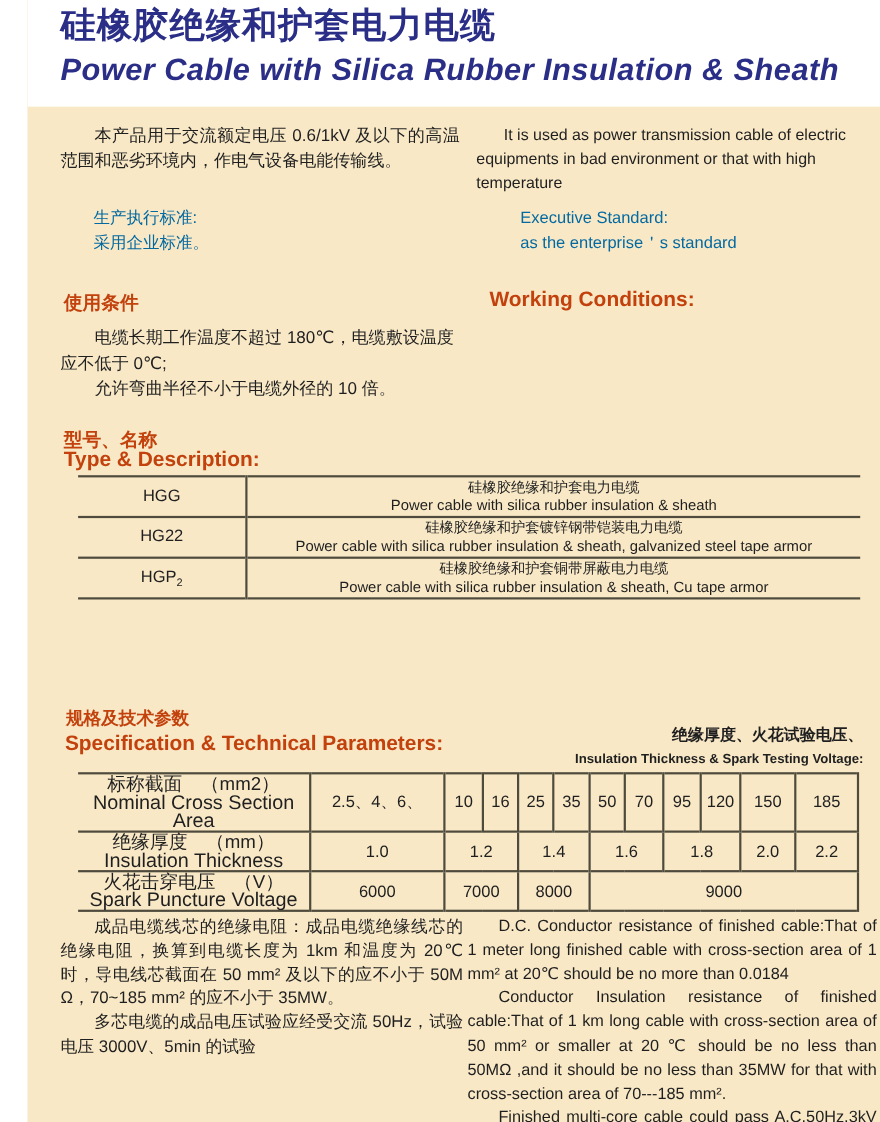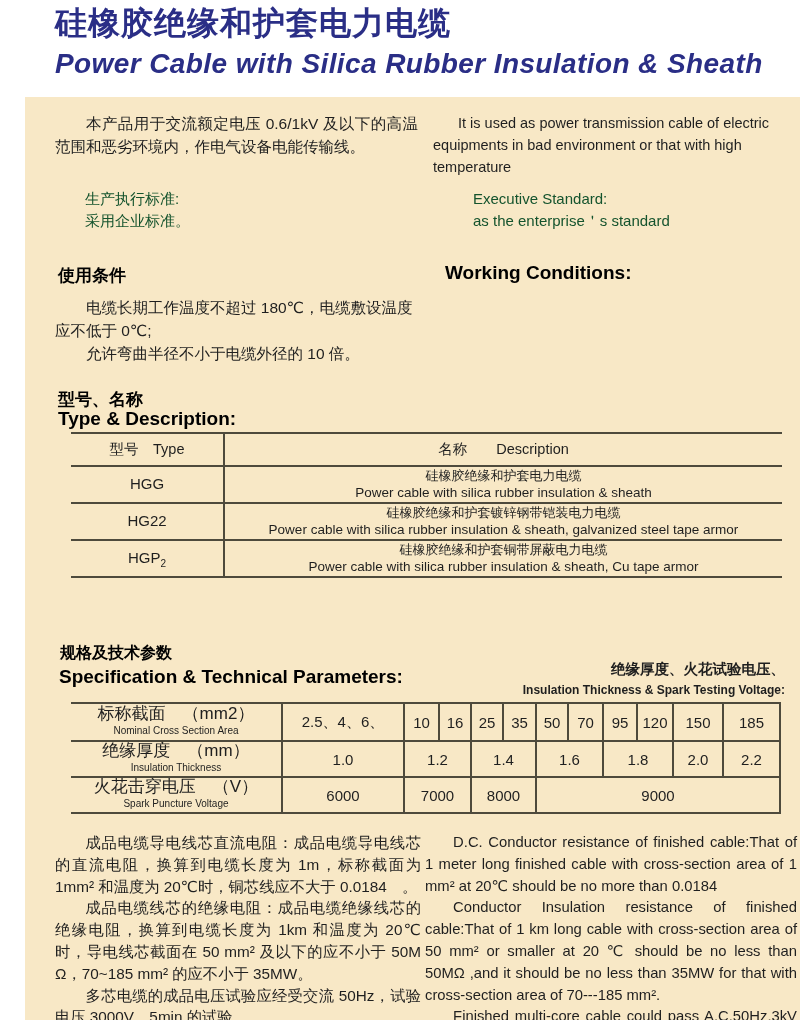--- a/index.html
+++ b/index.html
@@ -9,25 +9,25 @@
     color:#1F1F1F;
     margin-left:25px;
   }
   .top-band { position:absolute; left:0; top:0; width:800px; height:97px; background:#FFFFFF; }
   .title-zh { position:absolute; left:30px; top:2px; font-size:32px; font-weight:bold; color:#2A2E86; letter-spacing:1px; }
   .title-en { position:absolute; left:30px; top:48px; font-size:28px; font-weight:bold; font-style:italic; color:#2A2E86; letter-spacing:0.4px; white-space:nowrap; }
 
   .intro-zh { position:absolute; left:30px; top:112px; width:363px; font-size:15.5px; line-height:23px; text-align:justify; text-indent:2em; }
   .intro-en { position:absolute; left:408px; top:112px; width:362px; font-size:14.5px; line-height:22px; text-indent:25px; }
 
-  .std { font-size:15px; line-height:22px; color:#14532d; }
+  .std { font-size:15px; line-height:22px; color:#0369a1; }
   .std-zh { position:absolute; left:60px; top:188px; }
   .std-en { position:absolute; left:448px; top:188px; }
 
-  .h-blue { color:#000000; font-weight:bold; }
+  .h-blue { color:#c2410c; font-weight:bold; }
   .wc-head-zh { position:absolute; left:33px; top:264px; font-size:17px; }
   .wc-head-en { position:absolute; left:420px; top:262px; font-size:19px; }
   .wc-body-zh { position:absolute; left:30px; top:296px; width:366px; font-size:15.5px; line-height:23px; }
   .wc-body-zh p, .wc-body-en p, .notes p { margin:0; text-indent:2em; }
   .wc-body-en { position:absolute; left:406px; top:290px; width:366px; font-size:14.5px; line-height:23px; text-align:justify; }
 
   .ts-head-zh { position:absolute; left:33px; top:388px; font-size:17px; }
   .ts-head-en { position:absolute; left:33px; top:408px; font-size:19px; }
 
   table { border-collapse:collapse; table-layout:fixed; }
@@ -48,21 +48,21 @@
   .ss-right-zh { font-size:14.5px; font-weight:bold; line-height:19px; }
   .ss-right-en { font-size:12px; font-weight:bold; line-height:23px; }
 
   .t2 { position:absolute; left:46px; top:702px; width:709px; border-top:2px solid #4E4A3C; }
   .t2 tr { border-bottom:2px solid #4E4A3C; }
   .t2 td + td { border-left:2px solid #4E4A3C; }
   .t2 td:last-child { border-right:2px solid #4E4A3C; }
   .t2 .r1 { height:38px; } .t2 .r2 { height:36px; } .t2 .r3 { height:34px; }
   .t2 .val { font-size:15px; }
   .t2 .lbl .cell-zh { font-size:17px; line-height:17px; }
-  .t2 .lbl .cell-en { font-size:10px; line-height:17px; }
+  .t2 .lbl .cell-en { font-size:18px; line-height:17px; }
 
   .notes { text-align:justify; }
   .notes-zh { position:absolute; left:30px; top:832px; width:366px; font-size:15.3px; line-height:21.8px; }
   .notes-en { position:absolute; left:400px; top:832px; width:372px; font-size:14.8px; line-height:21.8px; }
   .notes-en p { text-indent:1.9em; }
 </style>
 </head>
 <body>
 
 <div class="page">
@@ -93,24 +93,20 @@
 
   <div class="h-blue ts-head-zh">型号、名称</div>
   <div class="h-blue ts-head-en">Type &amp; Description:</div>
 
   <table class="t1">
     <colgroup>
         <col style="width:153px">
         <col style="width:558px">
       </colgroup>
     <tbody>
-      <tr class="head-row">
-        <td>型号　Type</td>
-        <td>名称　　Description</td>
-      </tr>
       <tr class="data-row">
         <td class="type-cell"><span>HGG</span><sub></sub></td>
         <td>
           <div class="cell-zh">硅橡胶绝缘和护套电力电缆</div>
           <div class="cell-en">Power cable with silica rubber insulation &amp; sheath</div>
         </td>
       </tr>
       <tr class="data-row">
         <td class="type-cell"><span>HG22</span><sub></sub></td>
         <td>
@@ -188,21 +184,20 @@
         </td>
         <td class="val">6000</td>
         <td class="val" colspan="2">7000</td>
         <td class="val" colspan="2">8000</td>
         <td class="val" colspan="6">9000</td>
       </tr>
     </tbody>
   </table>
 
   <div class="notes notes-zh">
-    <p>成品电缆导电线芯直流电阻：成品电缆导电线芯的直流电阻，换算到电缆长度为 1m，标称截面为 1mm² 和温度为 20℃时，铜芯线应不大于 0.0184　。</p>
     <p>成品电缆线芯的绝缘电阻：成品电缆绝缘线芯的绝缘电阻，换算到电缆长度为 1km 和温度为 20℃时，导电线芯截面在 50 mm² 及以下的应不小于 50M Ω，70~185 mm² 的应不小于 35MW。</p>
     <p>多芯电缆的成品电压试验应经受交流 50Hz，试验电压 3000V、5min 的试验</p>
   </div>
   <div class="notes notes-en">
     <p>D.C. Conductor resistance of finished cable:That of 1 meter long finished cable with cross-section area of 1 mm² at 20℃ should be no more than 0.0184</p>
     <p>Conductor Insulation resistance of finished cable:That of 1 km long cable with cross-section area of 50 mm² or smaller at 20 ℃ should be no less than 50MΩ ,and it should be no less than 35MW for that with cross-section area of 70---185 mm².</p>
     <p>Finished multi-core cable could pass A.C.50Hz,3kV voltage test Lasting 5 minutes.</p>
   </div>
 
 </div>

